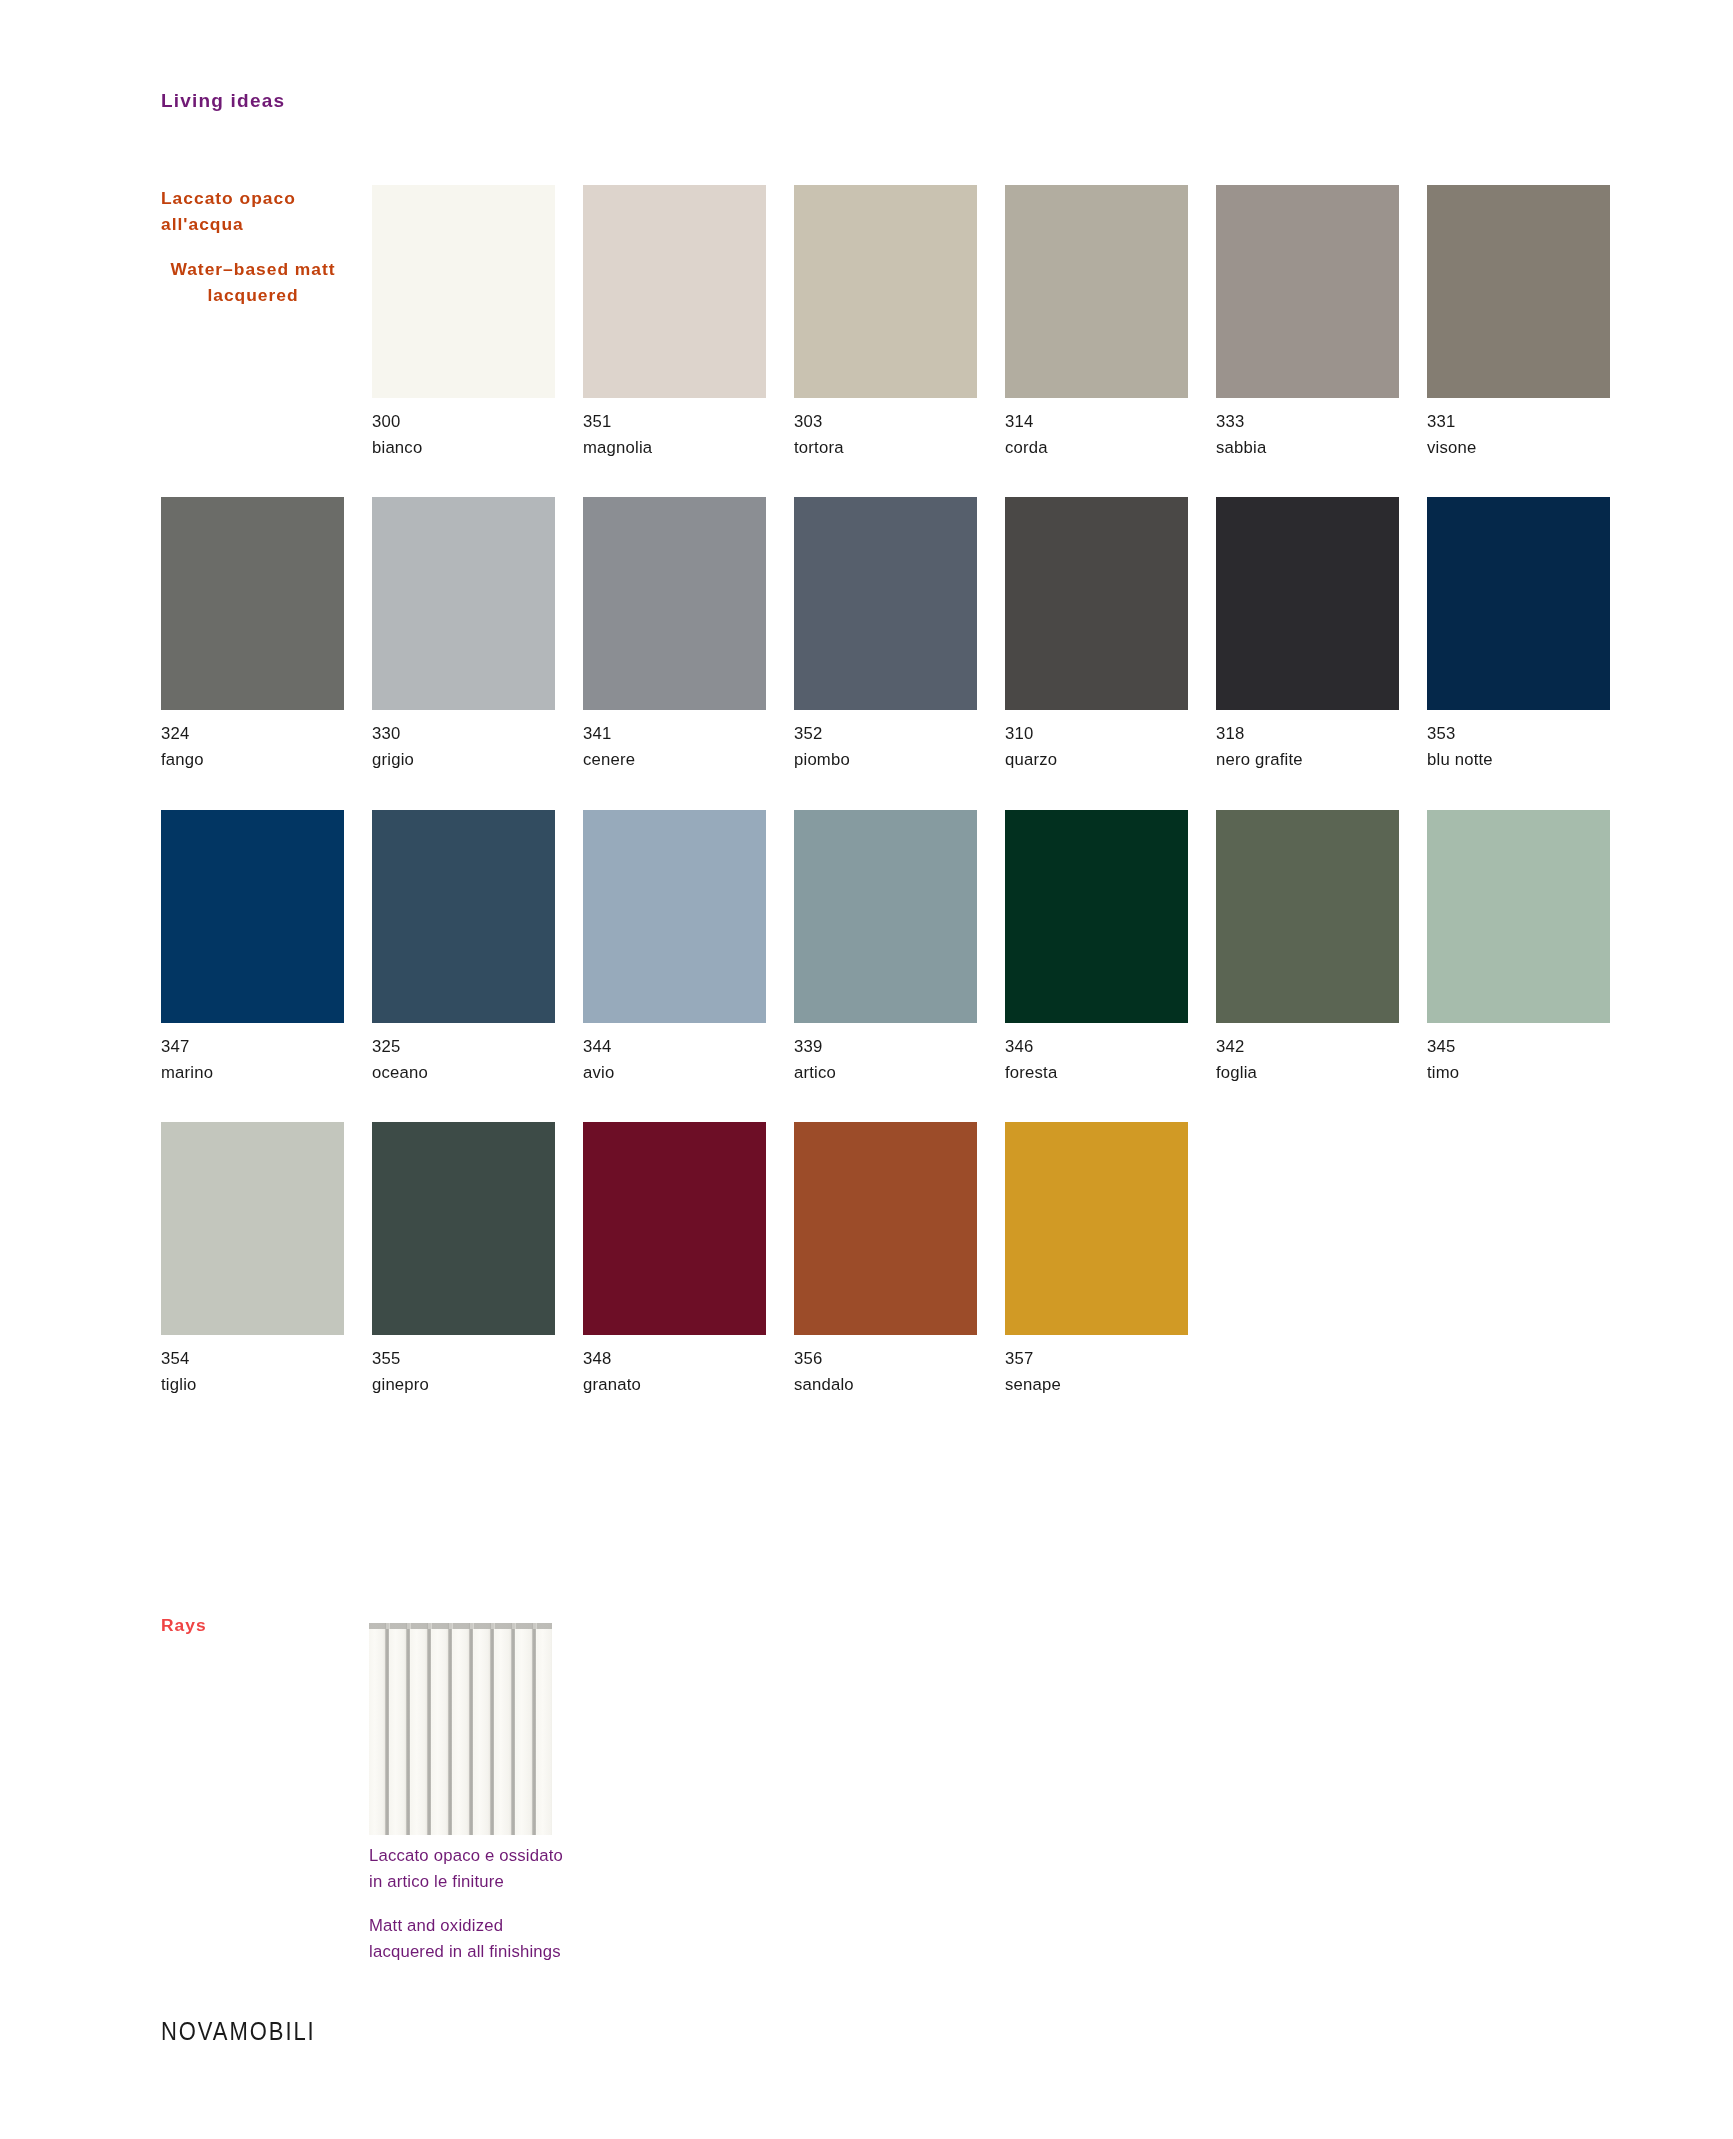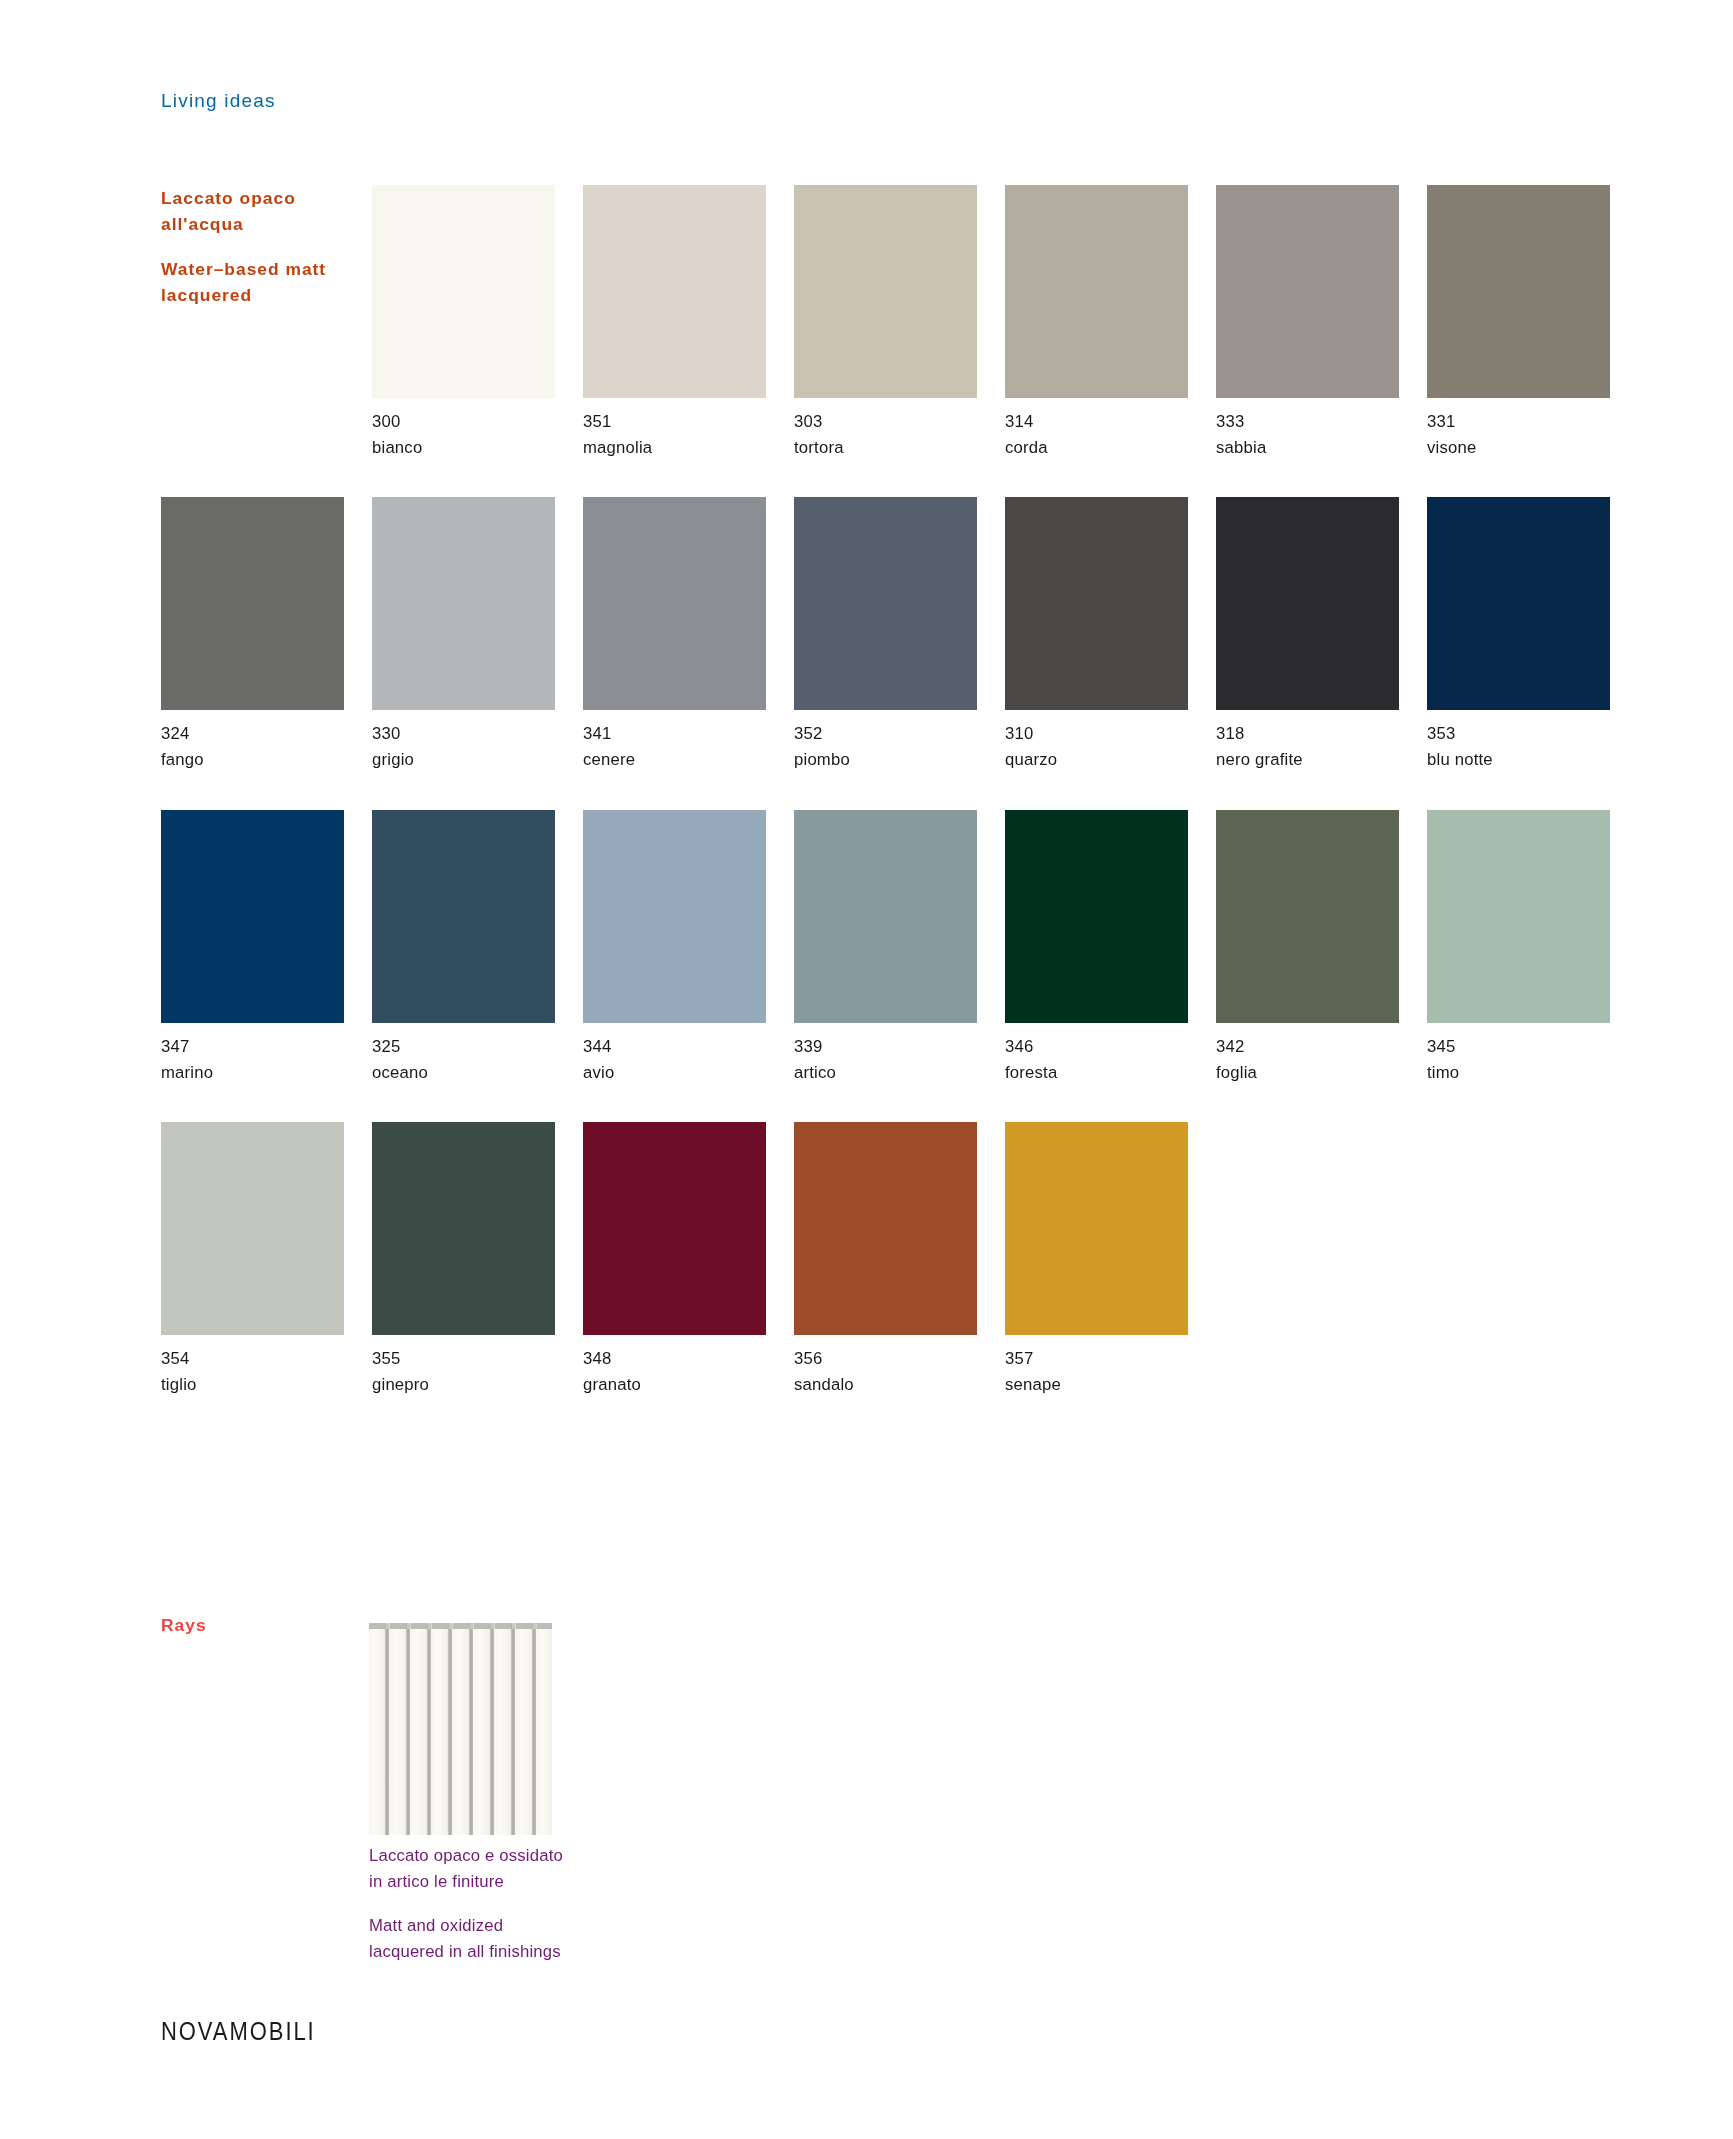--- a/index.html
+++ b/index.html
@@ -24,40 +24,40 @@
     width: 1734px;
     height: 2140px;
   }
 
   
   .living-ideas {
     position: absolute;
     left: 161px;
     top: 90px;
     font-size: 19px;
-    font-weight: 400;
+    font-weight: 700;
     letter-spacing: 1.2px;
-    color: #0369a1;
+    color: #701a75;
     white-space: nowrap;
   }
 
   
   
 
   .section-label {
     position: absolute;
     left: 161px;
     width: 184px;
     font-size: 17.4px;
     font-weight: 700;
     line-height: 26px;
     letter-spacing: 1px;
     color: #c2410c;
   }
-  .section-label .sub { display: block; margin-top: 19.4px; }
+  .section-label .sub { display: block; margin-top: 19.4px; text-align: center; }
 
   .swatch-row {
     position: absolute;
     left: 161px;
     width: 1430px;
     height: 213px;
   }
 
   .swatch-cell {
     position: absolute;

